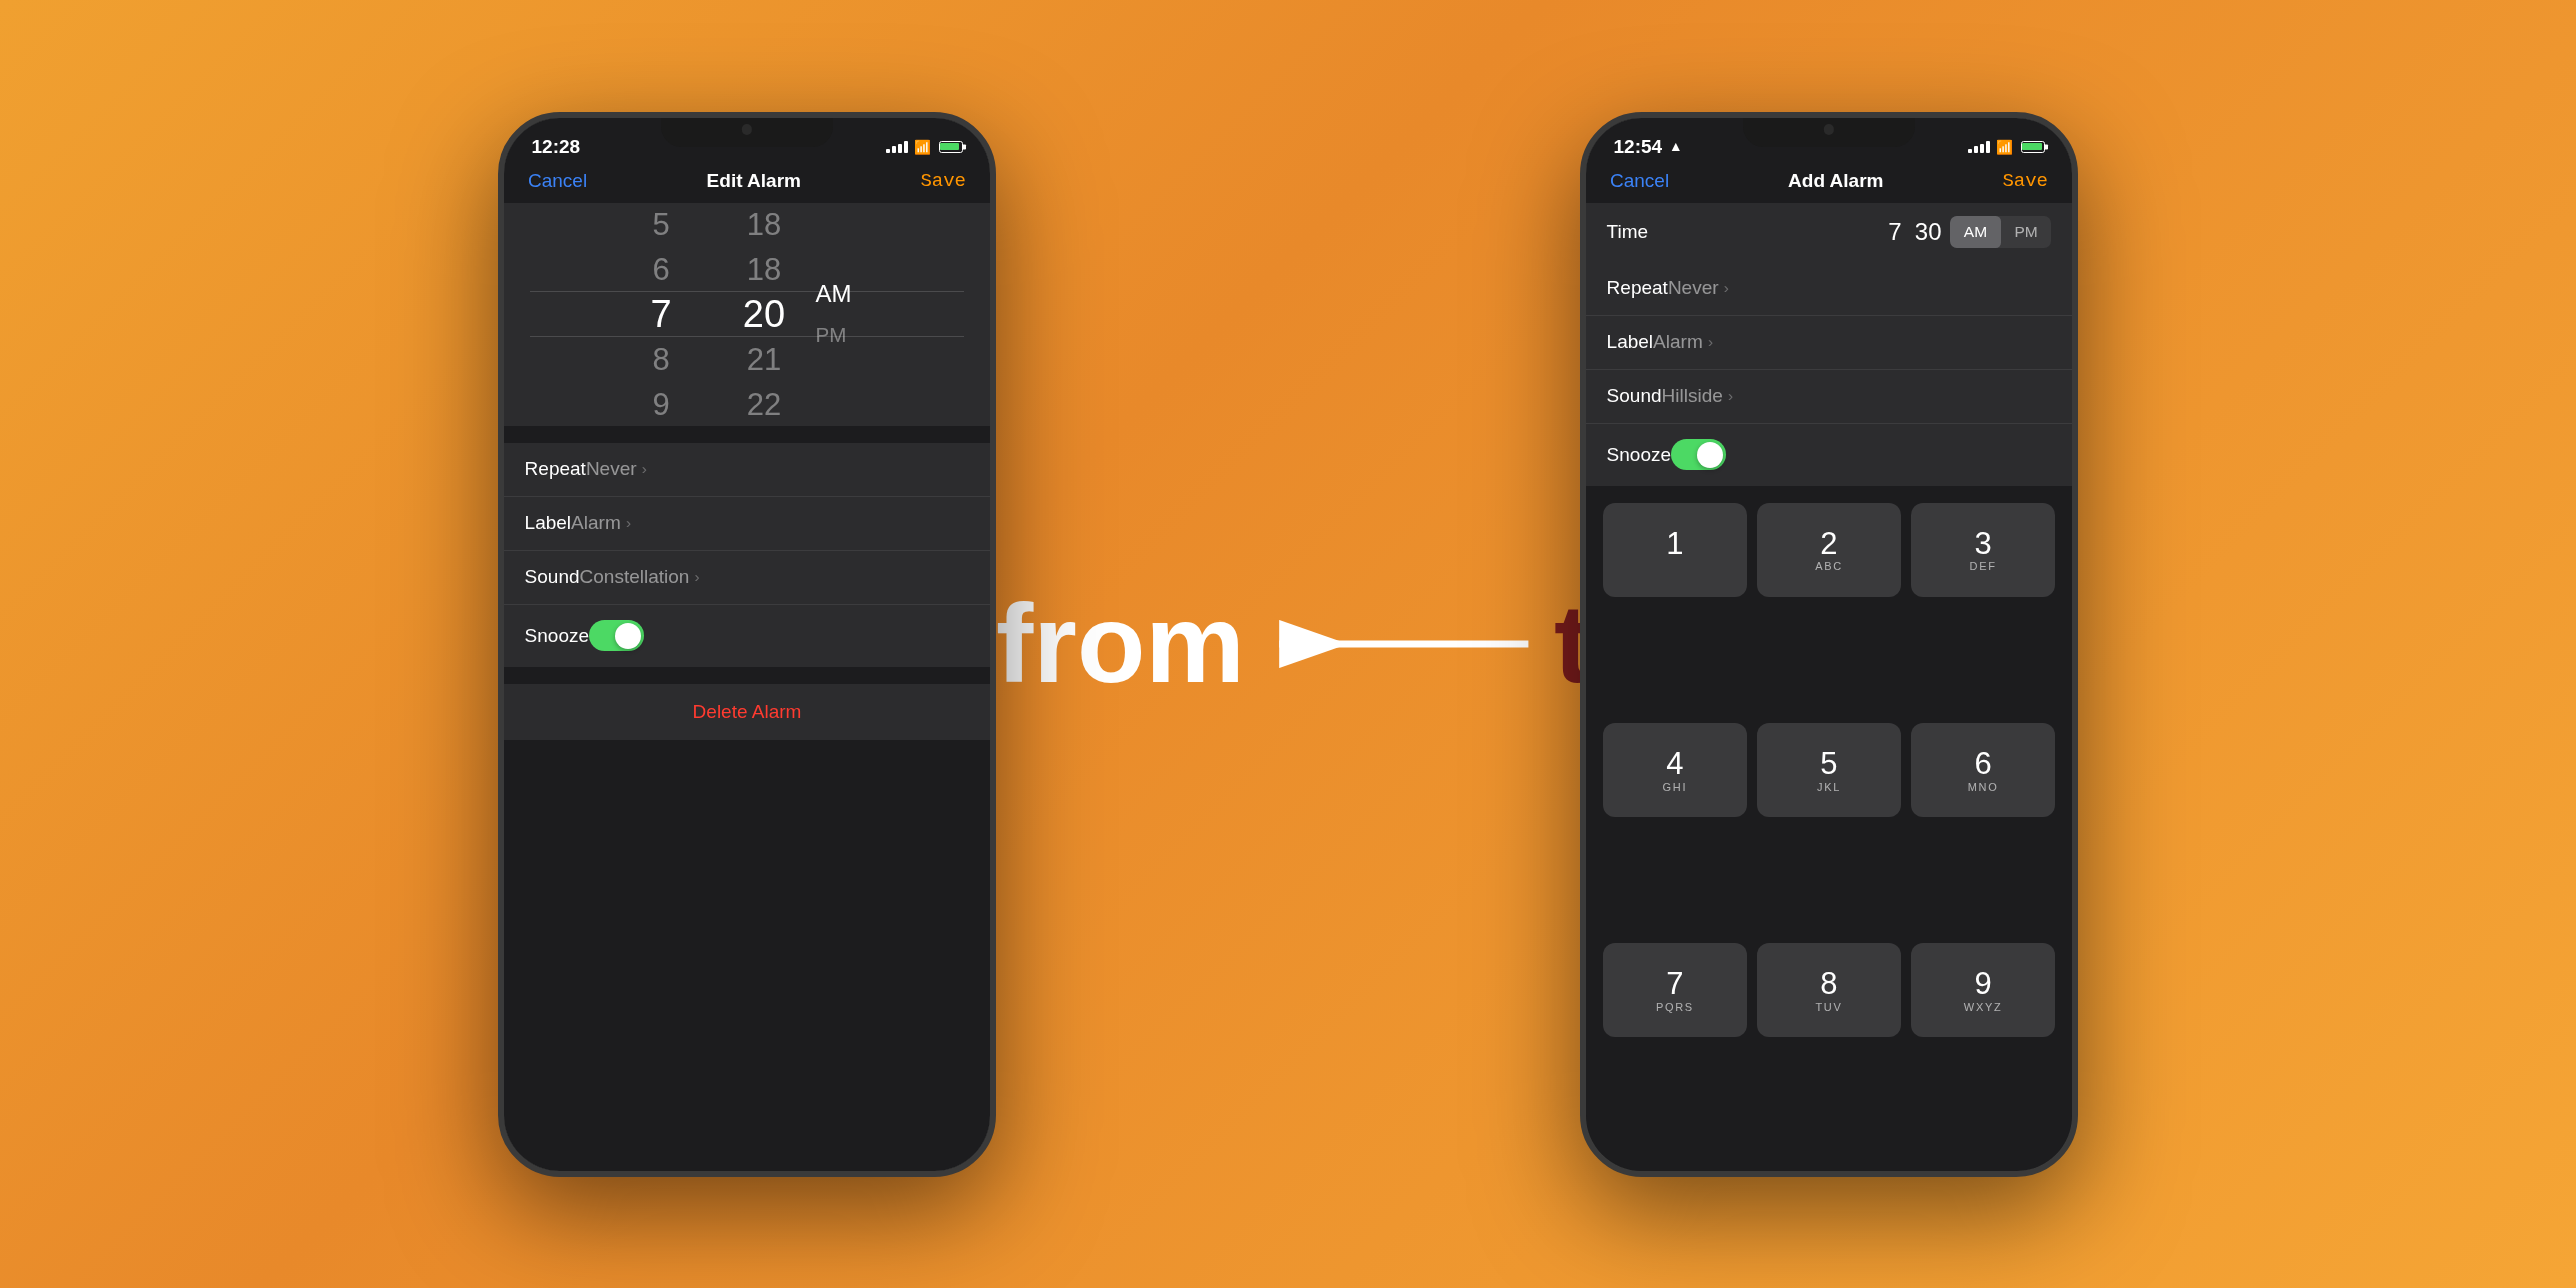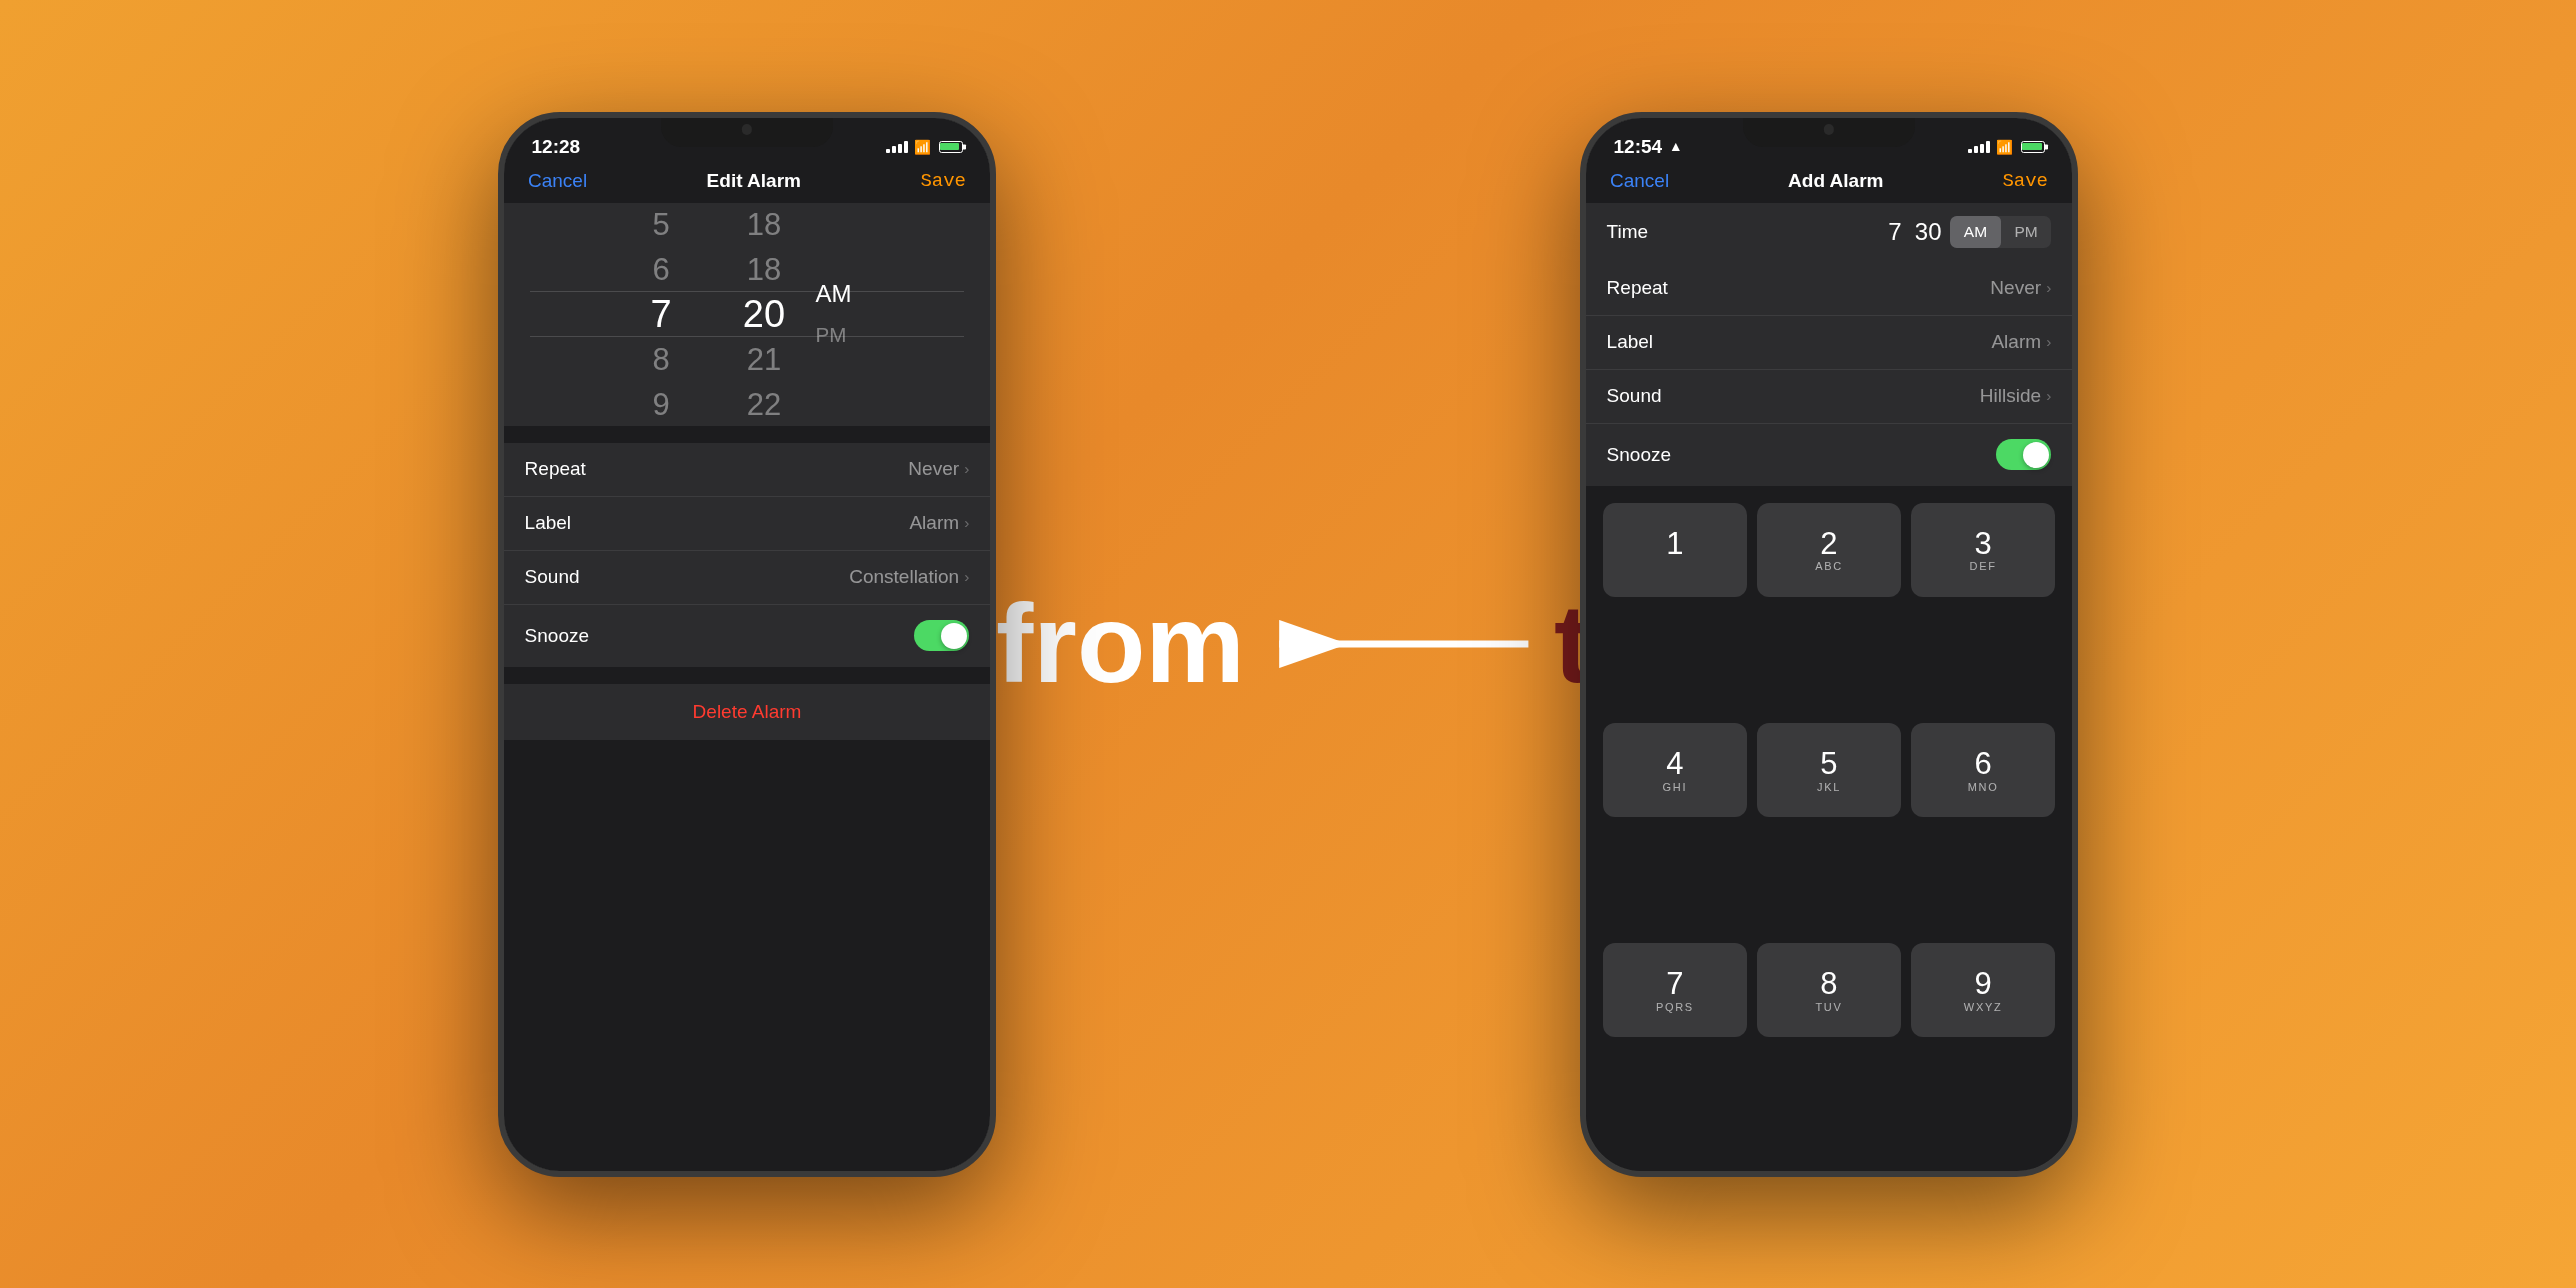--- a/index.html
+++ b/index.html
@@ -253,21 +253,21 @@
     
     .settings-section {
       background: #2c2c2e;
       margin: 17px 0 0;
       flex-shrink: 0;
     }
 
     .settings-row {
       display: flex;
       align-items: center;
-      justify-content: space-between;
+      justify-content: flex-start;
       padding: 15.5px 20.6px;
       border-bottom: 0.9px solid rgba(255,255,255,0.08);
     }
 
     .settings-row:last-child {
       border-bottom: none;
     }
 
     .settings-label {
       font-size: 19px;

